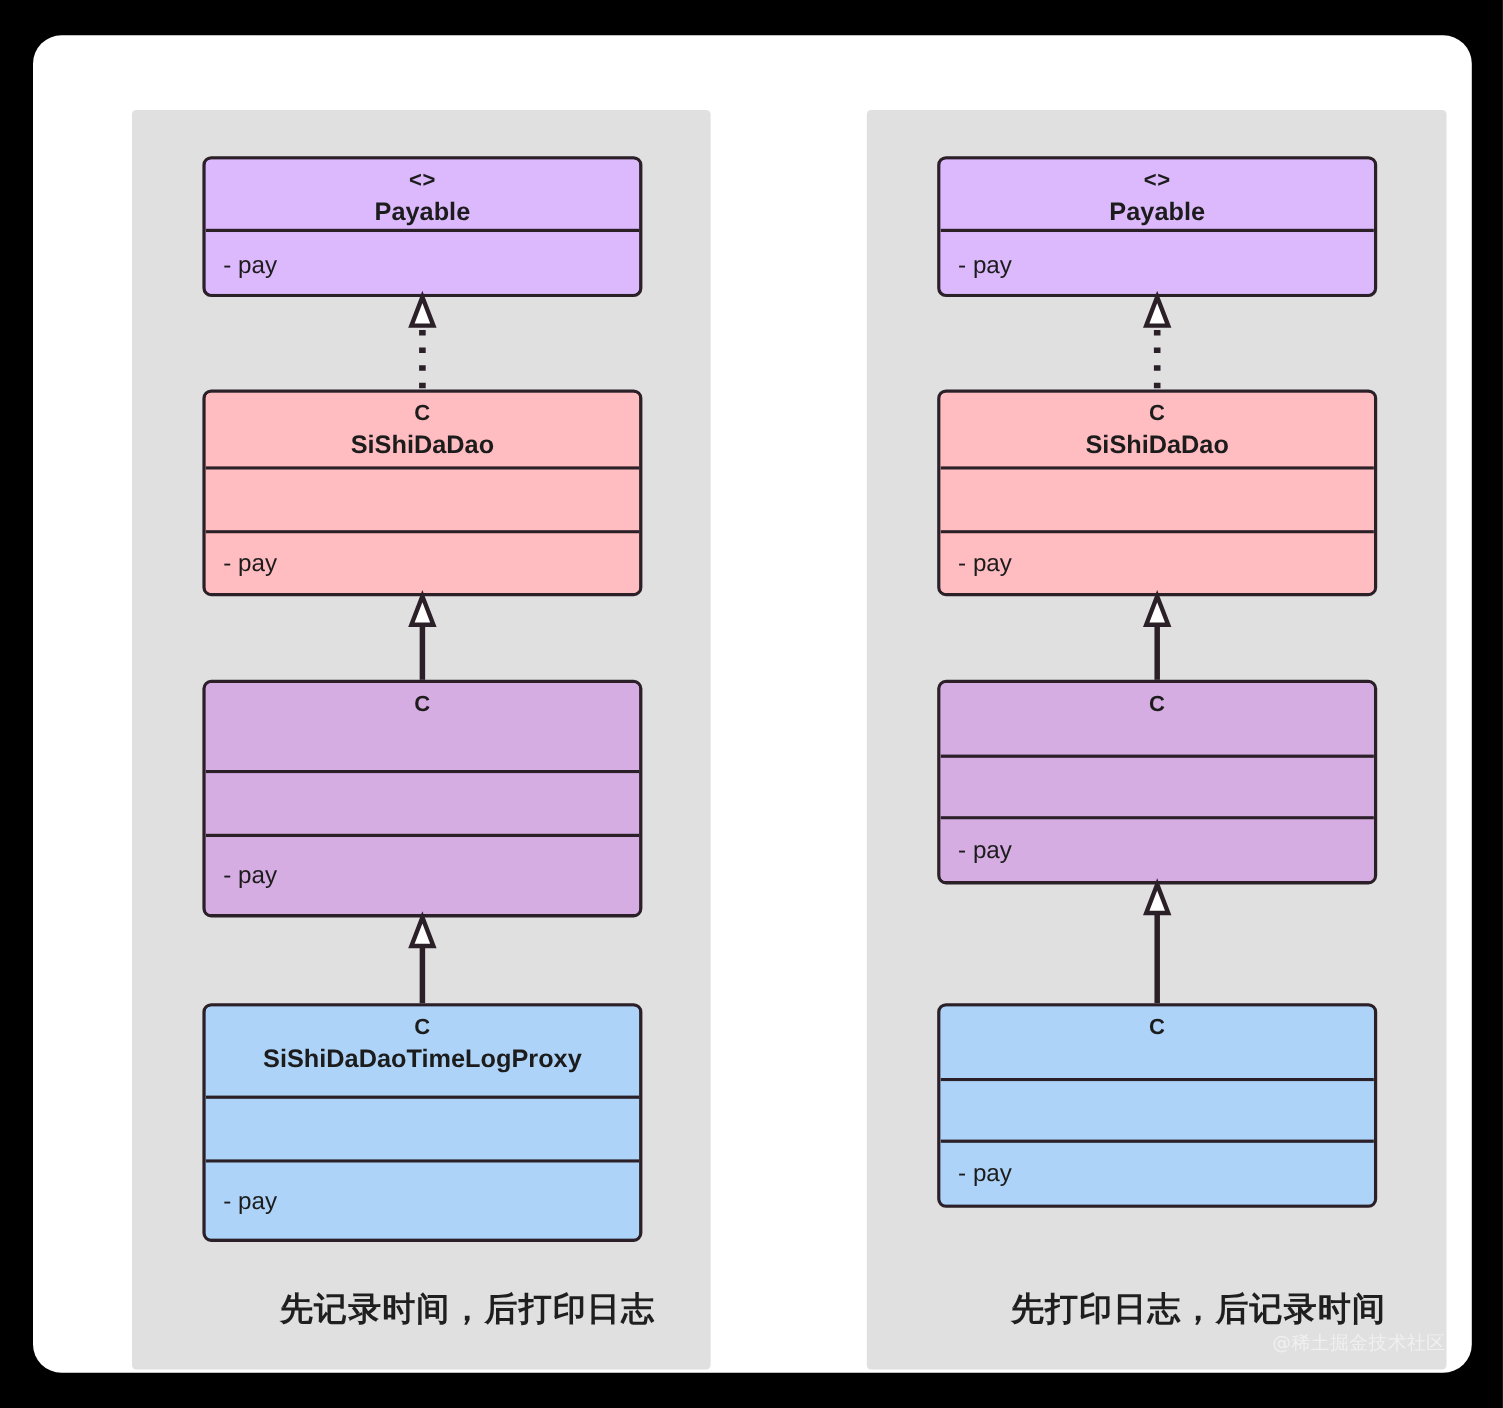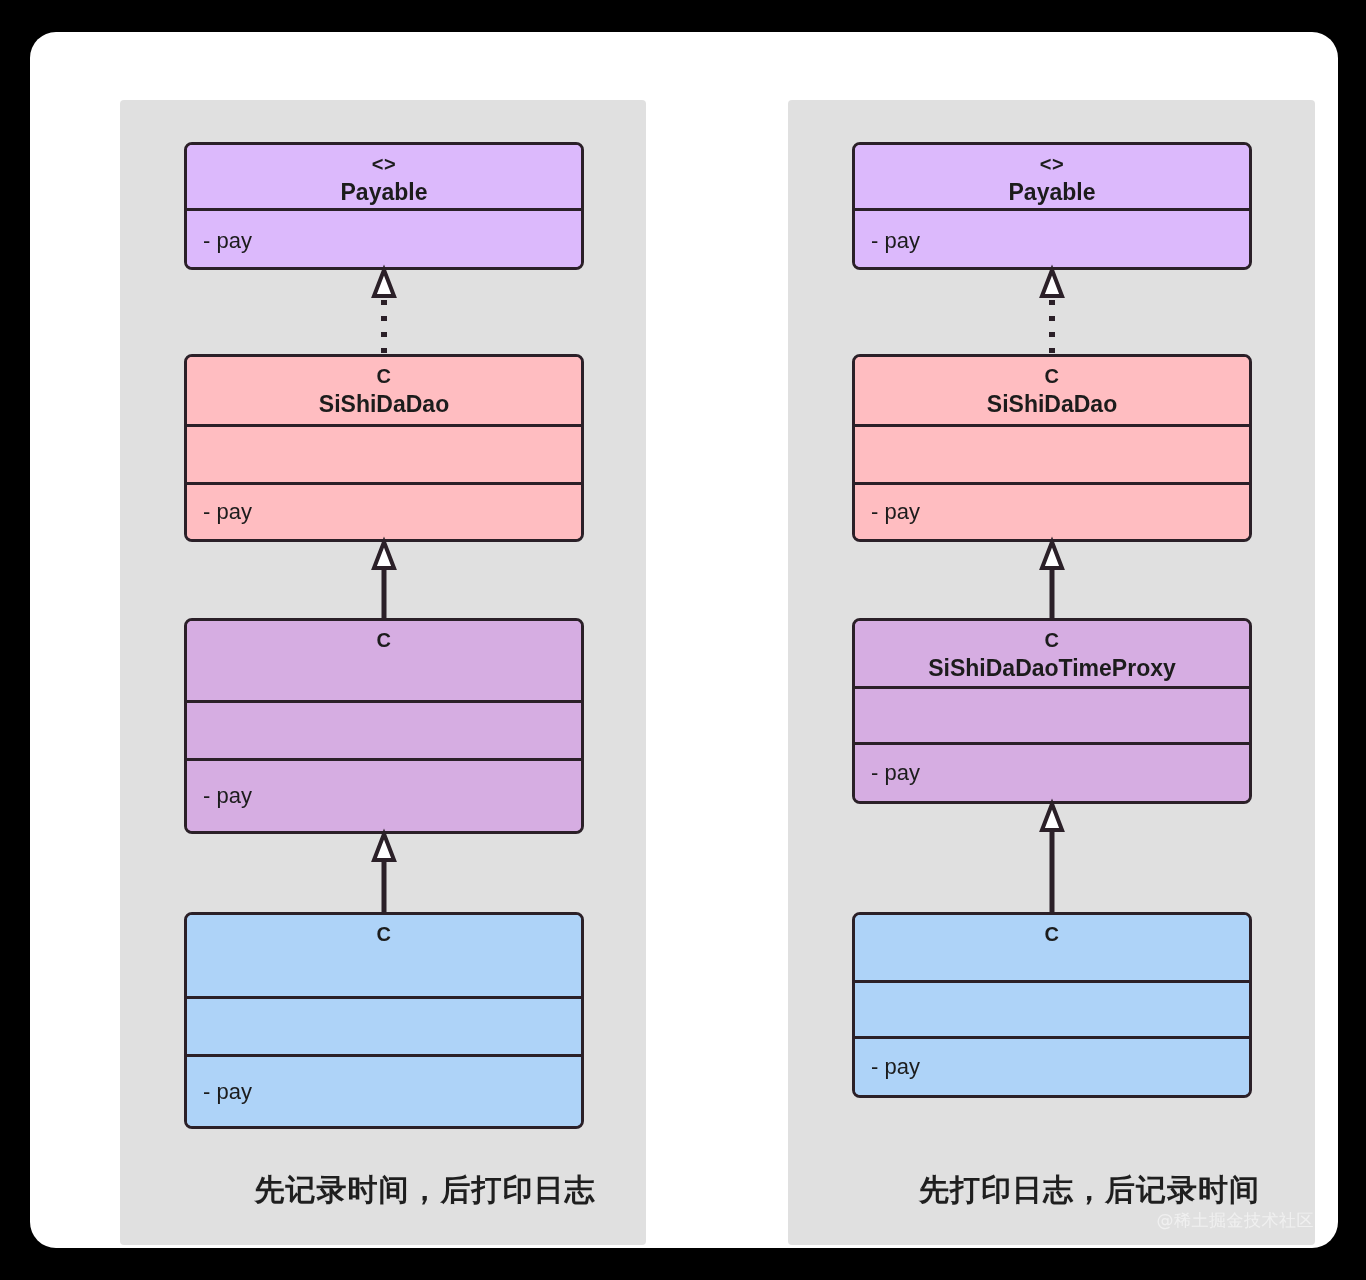--- a/index.html
+++ b/index.html
@@ -167,20 +167,21 @@
       <div class="conn" style="left:245px; top:734px;">
         <svg width="40" height="78" viewBox="0 0 40 78">
           <polygon points="19,0 29,26 9,26" fill="#ffffff" stroke="#2b2028" stroke-width="4" stroke-linejoin="miter"></polygon>
           <line x1="19" y1="26" x2="19" y2="78" stroke="#2b2028" stroke-width="5"></line>
         </svg>
       </div>
 
       <div class="uml-box c-blue" style="left:64px; top:812px; width:400px; height:217px;">
         <div class="uml-sec uml-head c-blue" style="height:84px;">
           <div class="stereo">C</div>
+          <div class="cname">SiShiDaDaoTimeLogProxy</div>
         </div>
         <div class="uml-sec uml-attrs c-blue" style="height:58px;"></div>
         <div class="uml-sec uml-methods c-blue" style="height:69px;">
           <span class="member">- pay</span>
         </div>
       </div>
 
       <div class="caption" style="left:0; top:1070px; width:610px;">先记录时间，后打印日志</div>
     </div>
 
@@ -217,21 +218,20 @@
       <div class="conn" style="left:245px; top:442px;">
         <svg width="40" height="76" viewBox="0 0 40 76">
           <polygon points="19,0 29,26 9,26" fill="#ffffff" stroke="#2b2028" stroke-width="4" stroke-linejoin="miter"></polygon>
           <line x1="19" y1="26" x2="19" y2="76" stroke="#2b2028" stroke-width="5"></line>
         </svg>
       </div>
 
       <div class="uml-box c-orchid" style="left:64px; top:518px; width:400px; height:186px;">
         <div class="uml-sec uml-head c-orchid" style="height:68px;">
           <div class="stereo">C</div>
-          <div class="cname">SiShiDaDaoTimeProxy</div>
         </div>
         <div class="uml-sec uml-attrs c-orchid" style="height:56px;"></div>
         <div class="uml-sec uml-methods c-orchid" style="height:56px;">
           <span class="member">- pay</span>
         </div>
       </div>
 
       <div class="conn" style="left:245px; top:704px;">
         <svg width="40" height="108" viewBox="0 0 40 108">
           <polygon points="19,0 29,26 9,26" fill="#ffffff" stroke="#2b2028" stroke-width="4" stroke-linejoin="miter"></polygon>

